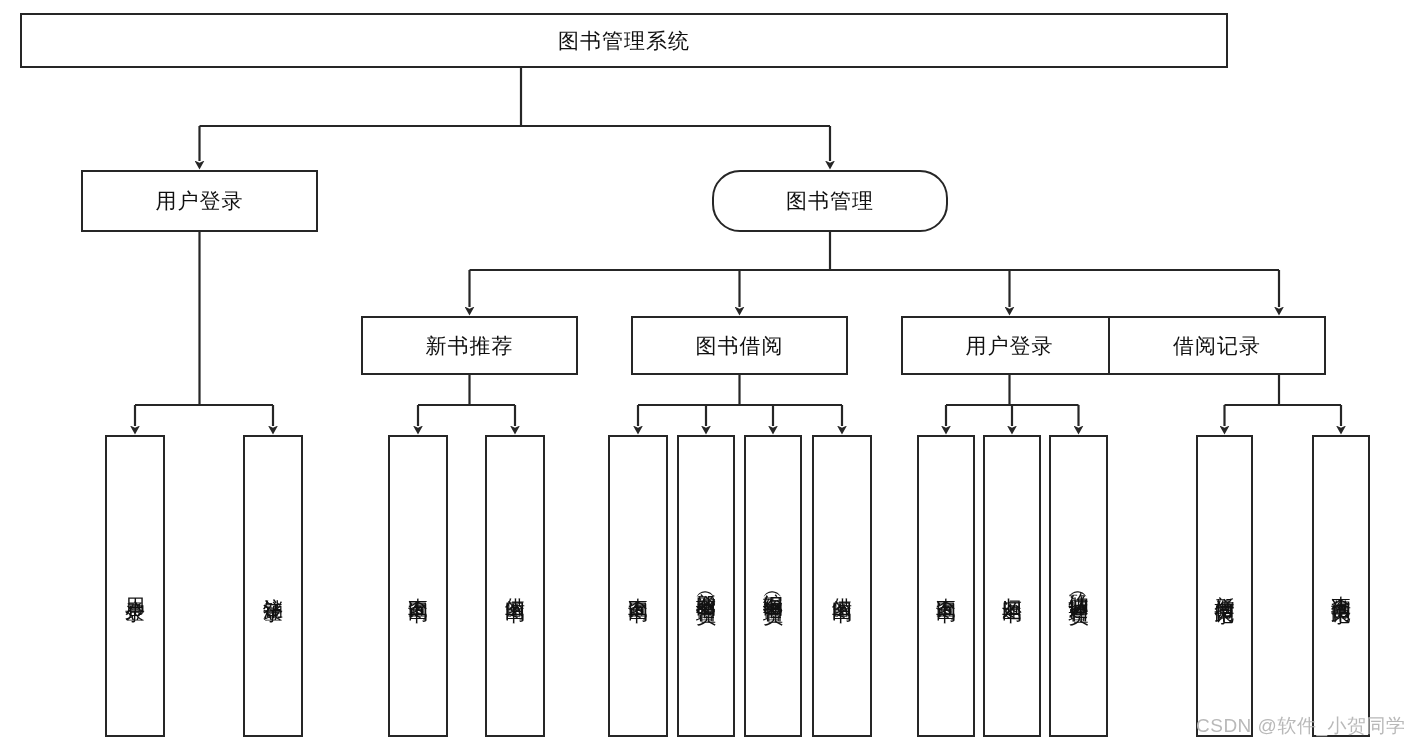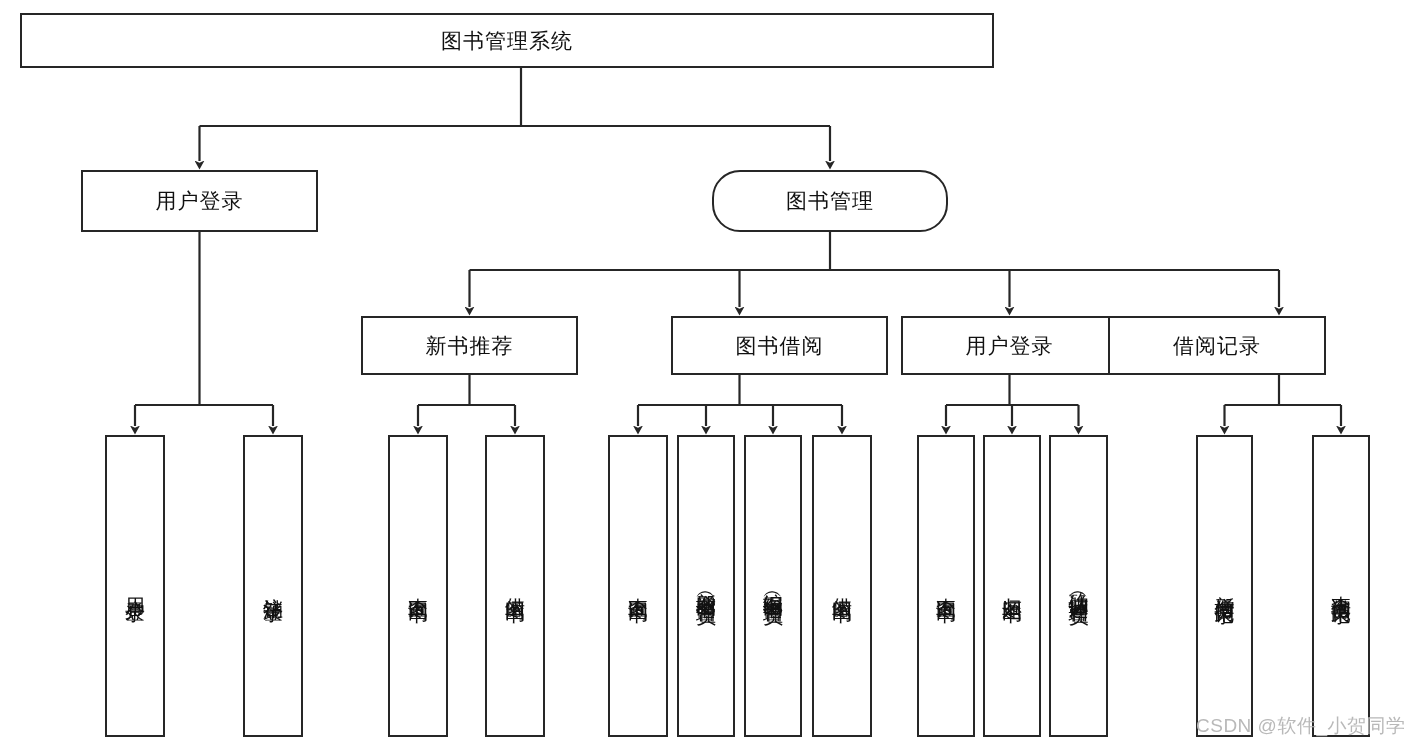--- a/index.html
+++ b/index.html
@@ -103,33 +103,33 @@
         <path d="M946,405 L946,426" marker-end="url(#arrow)"></path>
         <path d="M1012,405 L1012,426" marker-end="url(#arrow)"></path>
         <path d="M1078.5,405 L1078.5,426" marker-end="url(#arrow)"></path>
         <path d="M1279,375 L1279,405"></path>
         <path d="M1224.5,405 L1341,405"></path>
         <path d="M1224.5,405 L1224.5,426" marker-end="url(#arrow)"></path>
         <path d="M1341,405 L1341,426" marker-end="url(#arrow)"></path>
       </g>
   </svg>
   <div id="node-layer">
-      <div class="node horiz" style="left: 20px; top: 13px; width: 974px; height: 55px;">
+      <div class="node horiz" style="left: 20px; top: 13px; width: 1208px; height: 55px;">
         <span>图书管理系统</span>
       </div>
       <div class="node horiz" style="left: 81px; top: 170px; width: 237px; height: 62px;">
         <span>用户登录</span>
       </div>
       <div class="node horiz" style="left: 712px; top: 170px; width: 236px; height: 62px; border-radius: 28px;">
         <span>图书管理</span>
       </div>
       <div class="node horiz" style="left: 361px; top: 316px; width: 217px; height: 59px; justify-content: center;">
         <span>新书推荐</span>
       </div>
-      <div class="node horiz" style="left: 631px; top: 316px; width: 217px; height: 59px; margin-left: 40px;">
+      <div class="node horiz" style="left: 631px; top: 316px; width: 217px; height: 59px;">
         <span>图书借阅</span>
       </div>
       <div class="node horiz" style="left: 901px; top: 316px; width: 217px; height: 59px;">
         <span>用户登录</span>
       </div>
       <div class="node horiz" style="left: 1108px; top: 316px; width: 218px; height: 59px;">
         <span>借阅记录</span>
       </div>
       <div class="node vert" style="left: 105px; top: 435px; width: 60px; height: 302px;">
         <span class="vtext">用户登录</span>

